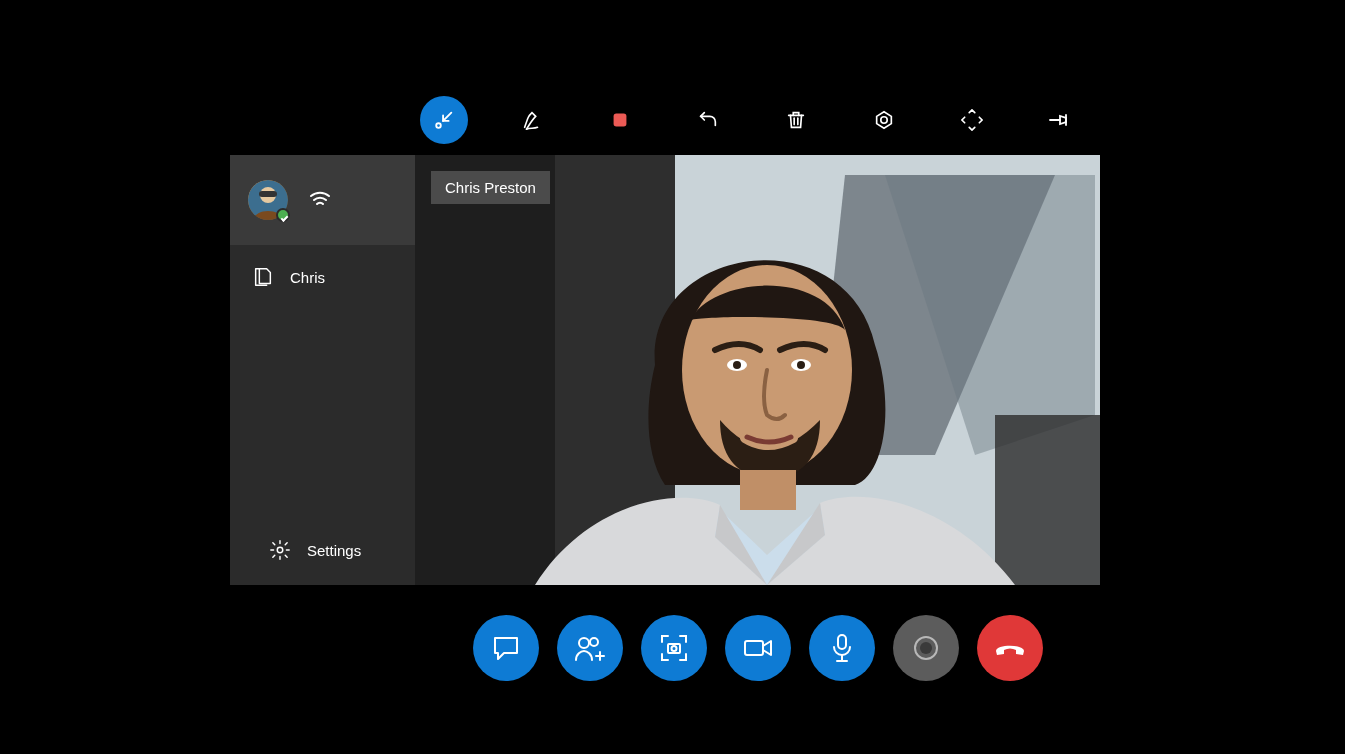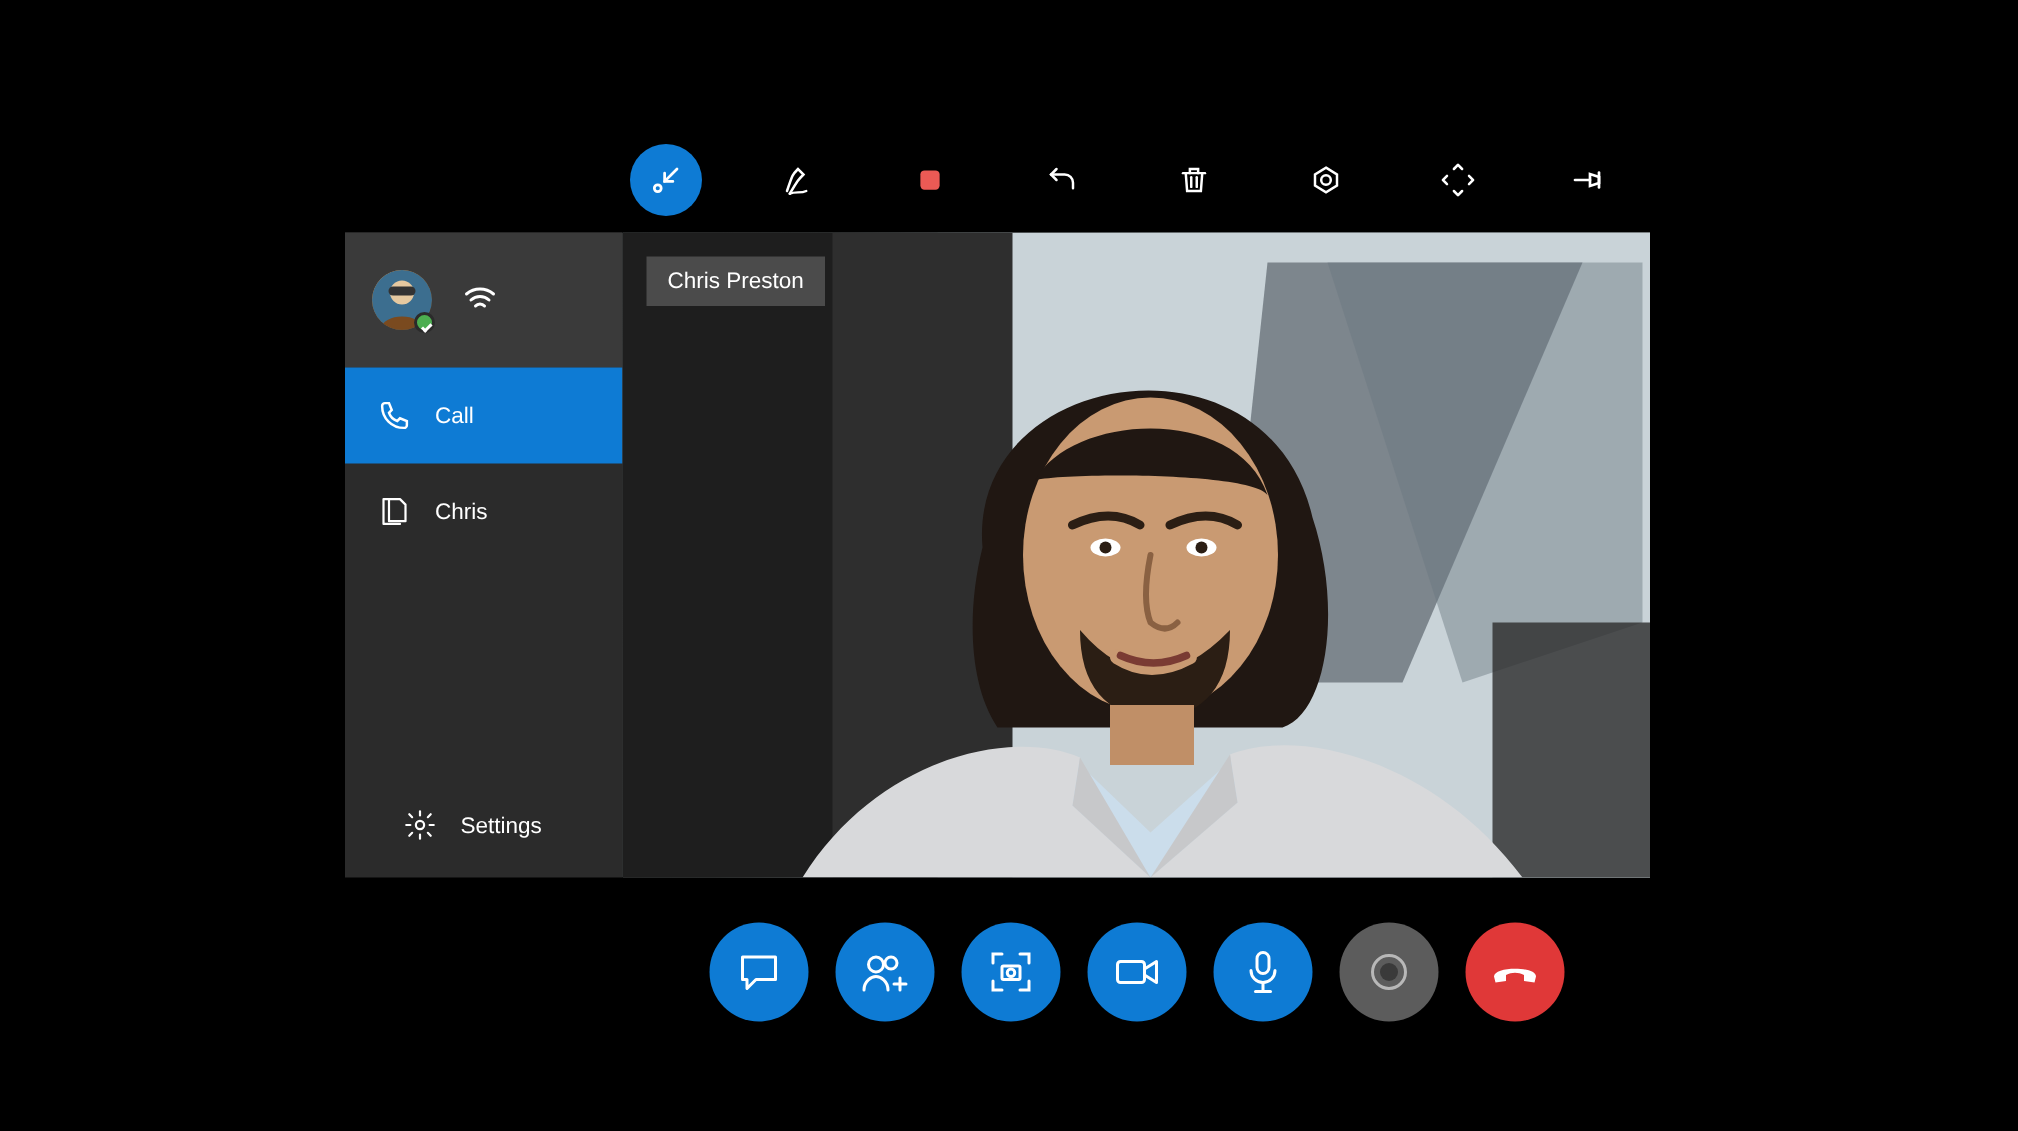--- a/index.html
+++ b/index.html
@@ -222,26 +222,20 @@
         </div>
         <div class="signal-icon">
           <svg width="24" height="20" viewBox="0 0 24 20" fill="none" stroke="#fff" stroke-width="2" stroke-linecap="round">
             <path d="M3 8 a14 14 0 0 1 18 0"></path>
             <path d="M6 12 a9 9 0 0 1 12 0"></path>
             <path d="M9 16 a4 4 0 0 1 6 0"></path>
           </svg>
         </div>
       </div>
 
-      <div class="nav-item active">
-        <svg width="22" height="22" viewBox="0 0 24 24" fill="none" stroke="#fff" stroke-width="1.8" stroke-linecap="round">
-          <path d="M5 3 C4 3 3 4 3 5 c0 9 7 16 16 16 c1 0 2-1 2-2 v-3 l-5-2 -2 2 c-3-1-5-3-6-6 l2-2 -2-5 H5z"></path>
-        </svg>
-        <span>Call</span>
-      </div>
       <div class="nav-item">
         <svg width="22" height="22" viewBox="0 0 24 24" fill="none" stroke="#fff" stroke-width="1.6" stroke-linecap="round" stroke-linejoin="round">
           <path d="M8 3h8l4 4v12H8z"></path>
           <path d="M8 3H4v18h12"></path>
         </svg>
         <span>Chris</span>
       </div>
       <div class="nav-spacer"></div>
       <div class="nav-item nav-settings">
         <svg width="22" height="22" viewBox="0 0 24 24" fill="none" stroke="#fff" stroke-width="1.6" stroke-linecap="round">

